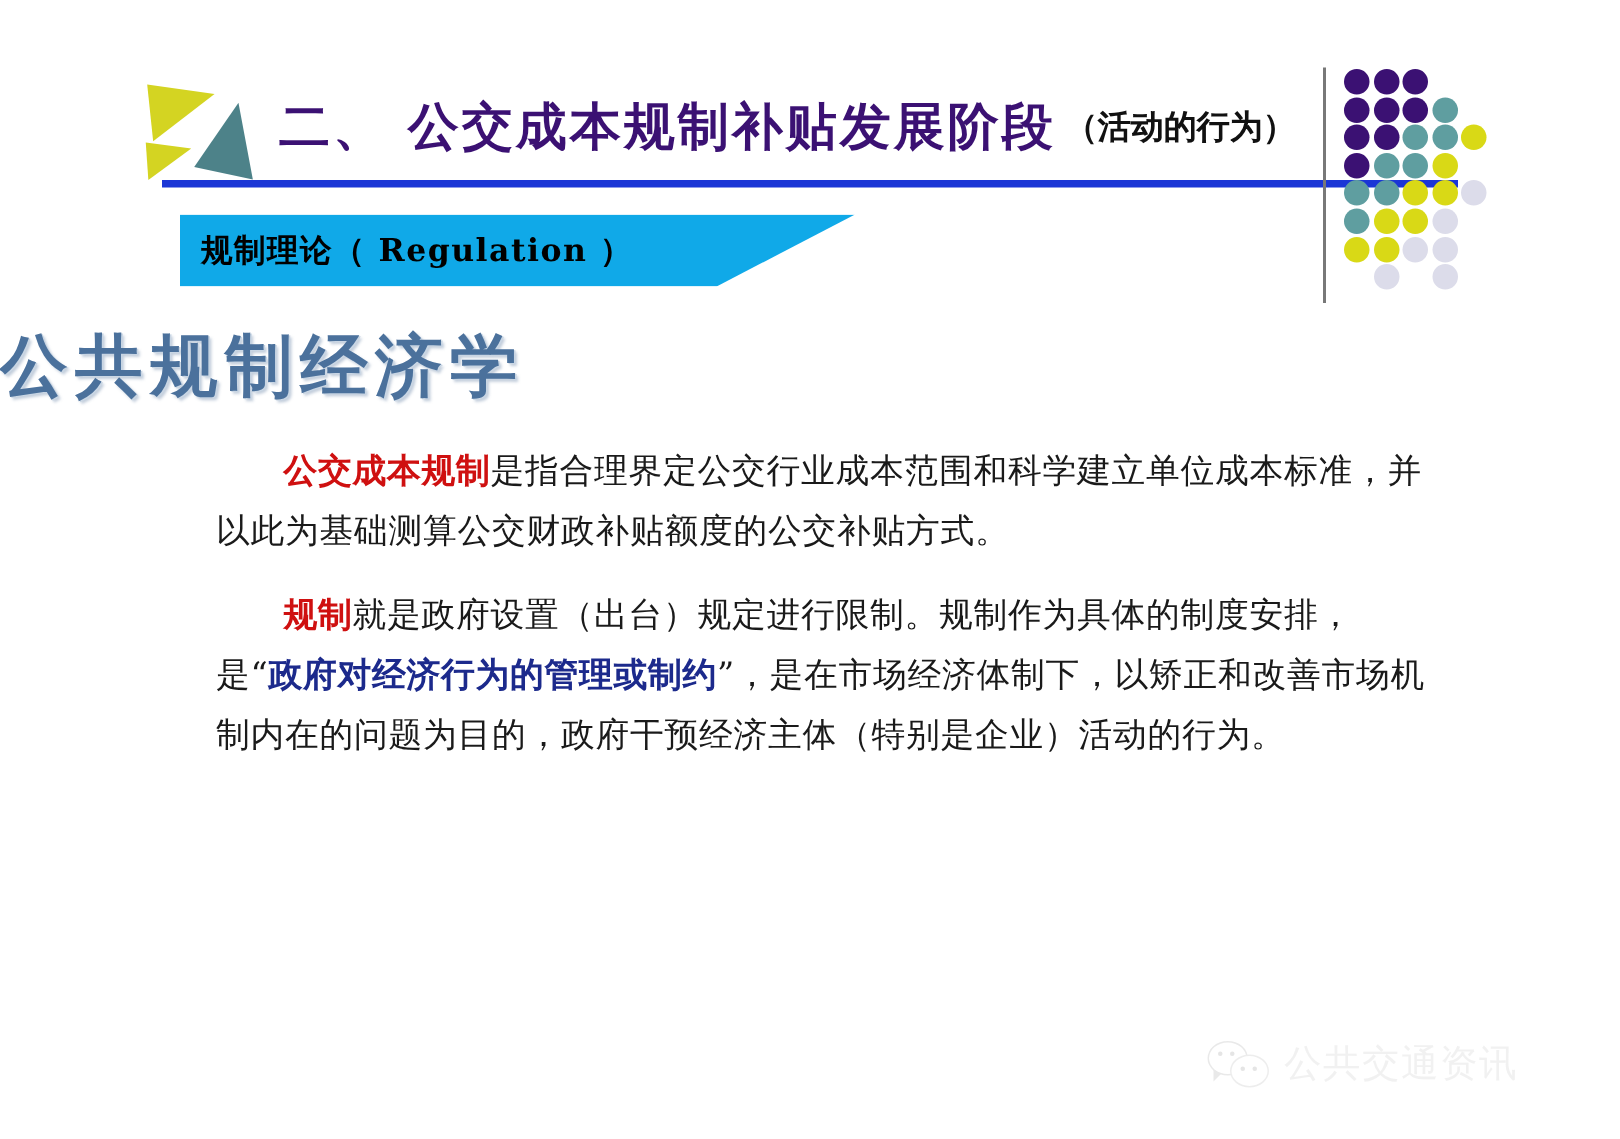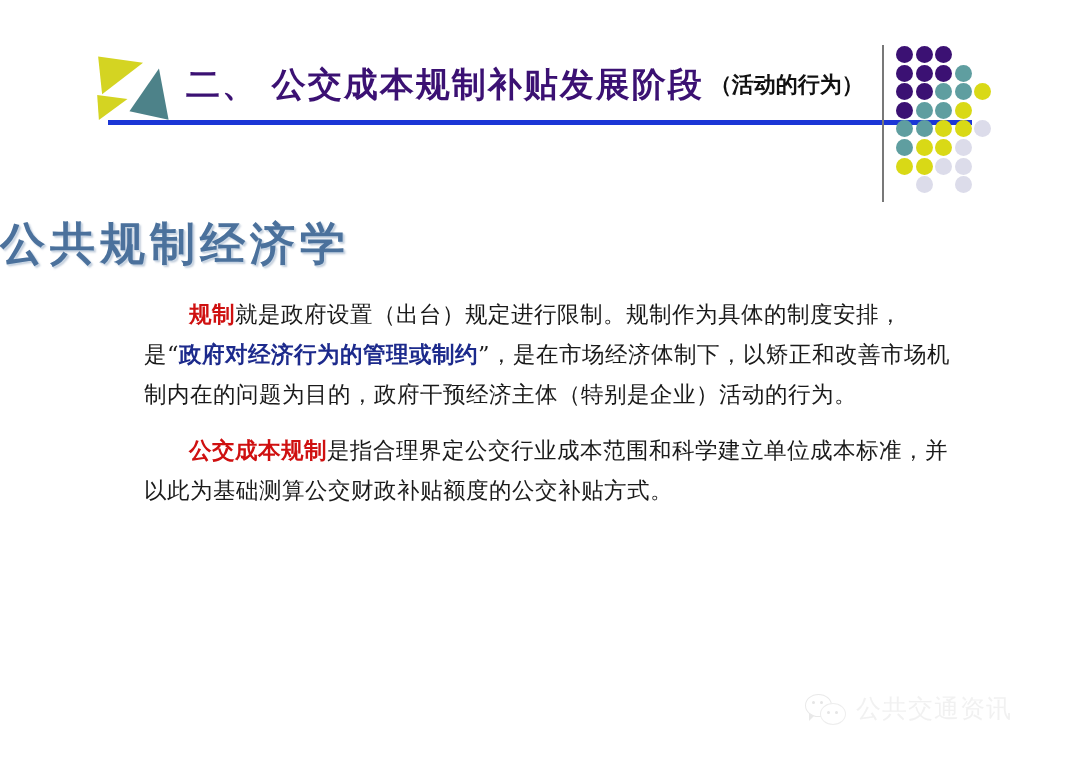--- a/index.html
+++ b/index.html
@@ -253,29 +253,33 @@
       <span class="dot" style="left: 39px; top: 93px; background: rgb(217, 217, 22);"></span>
       <span class="dot" style="left: 58.5px; top: 93px; background: rgb(220, 220, 234);"></span>
       <span class="dot" style="left: 0px; top: 111.6px; background: rgb(217, 217, 22);"></span>
       <span class="dot" style="left: 19.5px; top: 111.6px; background: rgb(217, 217, 22);"></span>
       <span class="dot" style="left: 39px; top: 111.6px; background: rgb(220, 220, 234);"></span>
       <span class="dot" style="left: 58.5px; top: 111.6px; background: rgb(220, 220, 234);"></span>
       <span class="dot" style="left: 19.5px; top: 130.2px; background: rgb(220, 220, 234);"></span>
       <span class="dot" style="left: 58.5px; top: 130.2px; background: rgb(220, 220, 234);"></span>
     </div>
 
+  <div class="banner">
+    <div class="banner-shape"></div>
+    <div class="banner-text">规制理论（ Regulation ）</div>
+  </div>
 
   <div class="big-heading">公共规制经济学</div>
 
   <div class="body-block">
     <p class="para">
-      <span class="hl-red">规制</span><span>就是政府设置（出台）规定进行限制。规制作为具体的制度安排，是</span><span>“</span><span class="hl-blue">政府对经济行为的管理或制约</span><span>”</span><span>，是在市场经济体制下，以矫正和改善市场机制内在的问题为目的，政府干预经济主体（特别是企业）活动的行为。</span>
+      <span class="hl-red">公交成本规制</span><span>是指合理界定公交行业成本范围和科学建立单位成本标准，并以此为基础测算公交财政补贴额度的公交补贴方式。</span>
     </p>
     <p class="para">
-      <span class="hl-red">公交成本规制</span><span>是指合理界定公交行业成本范围和科学建立单位成本标准，并以此为基础测算公交财政补贴额度的公交补贴方式。</span>
+      <span class="hl-red">规制</span><span>就是政府设置（出台）规定进行限制。规制作为具体的制度安排，是</span><span>“</span><span class="hl-blue">政府对经济行为的管理或制约</span><span>”</span><span>，是在市场经济体制下，以矫正和改善市场机制内在的问题为目的，政府干预经济主体（特别是企业）活动的行为。</span>
     </p>
   </div>
 
   <div class="watermark">
     <div class="wm-logo">
       <div class="wm-bubble-big">
         <span class="wm-eye" style="left:6px; top:6px;"></span>
         <span class="wm-eye" style="left:14px; top:6px;"></span>
       </div>
       <div class="wm-bubble-small">

